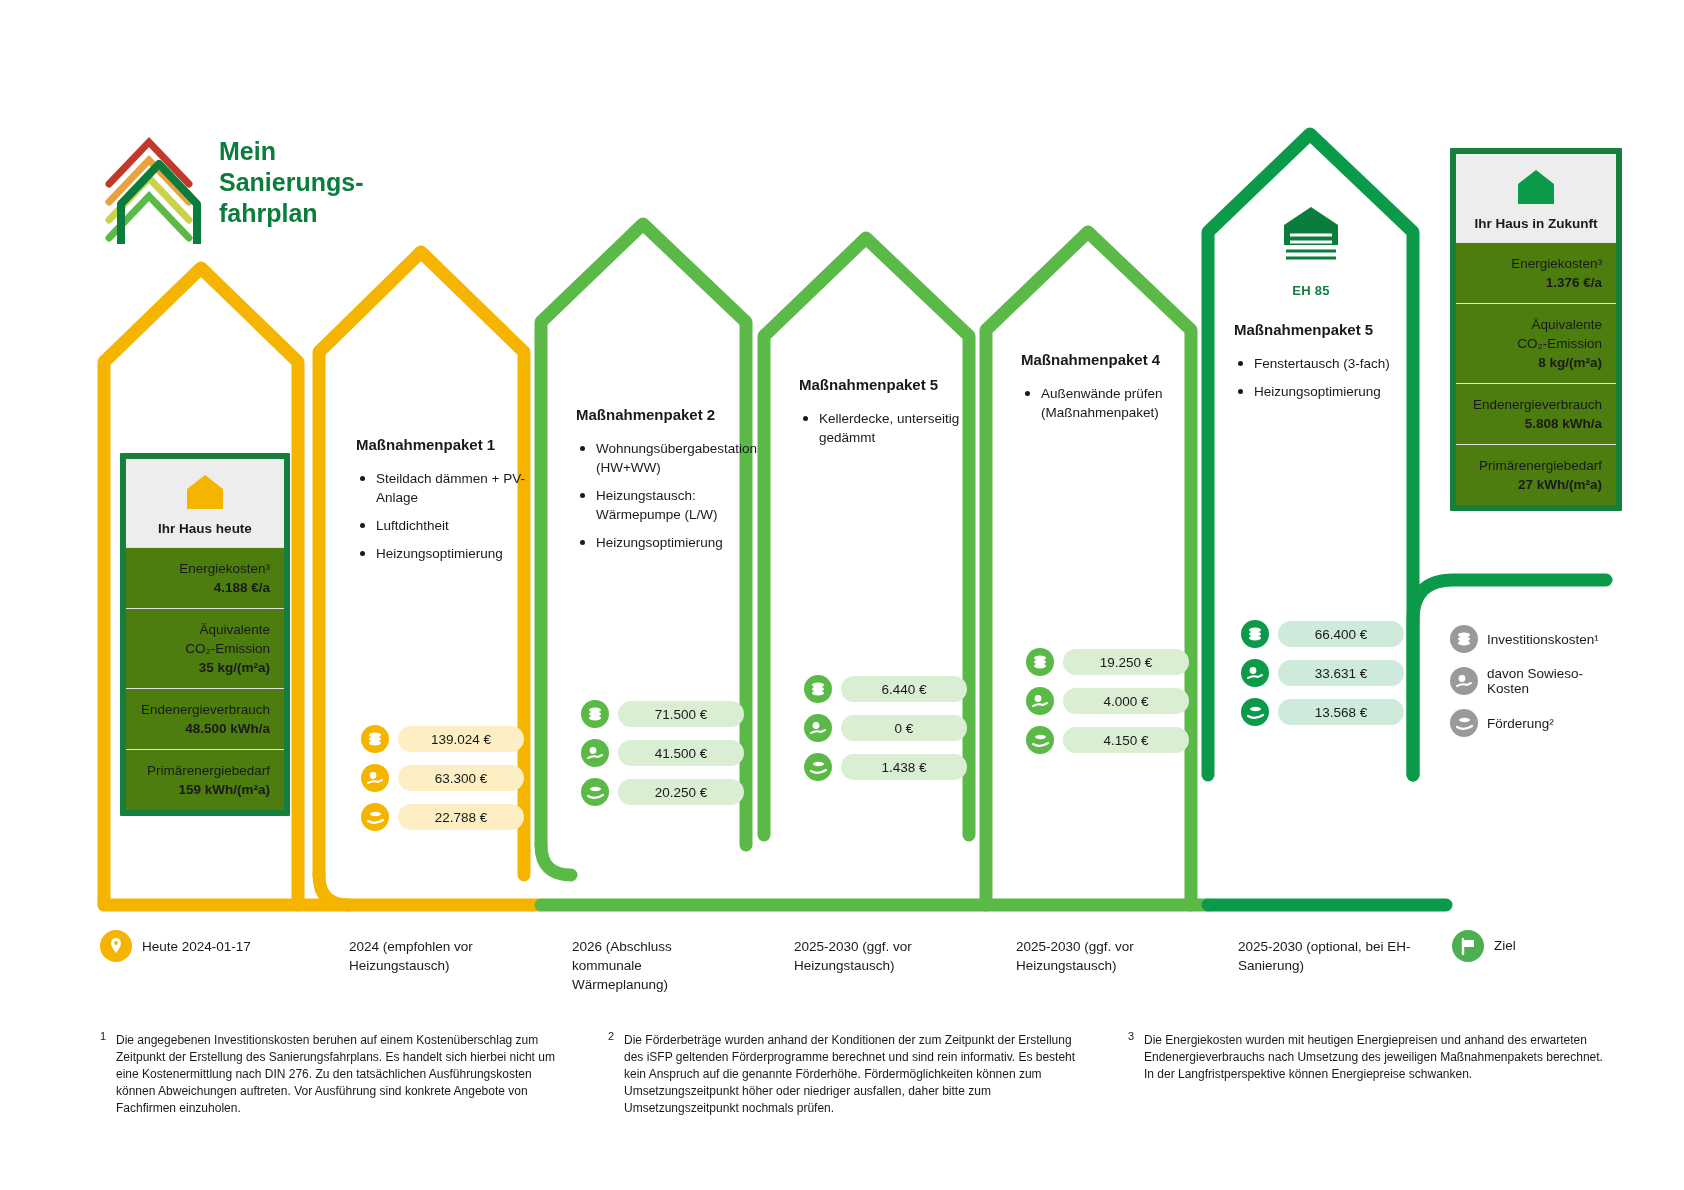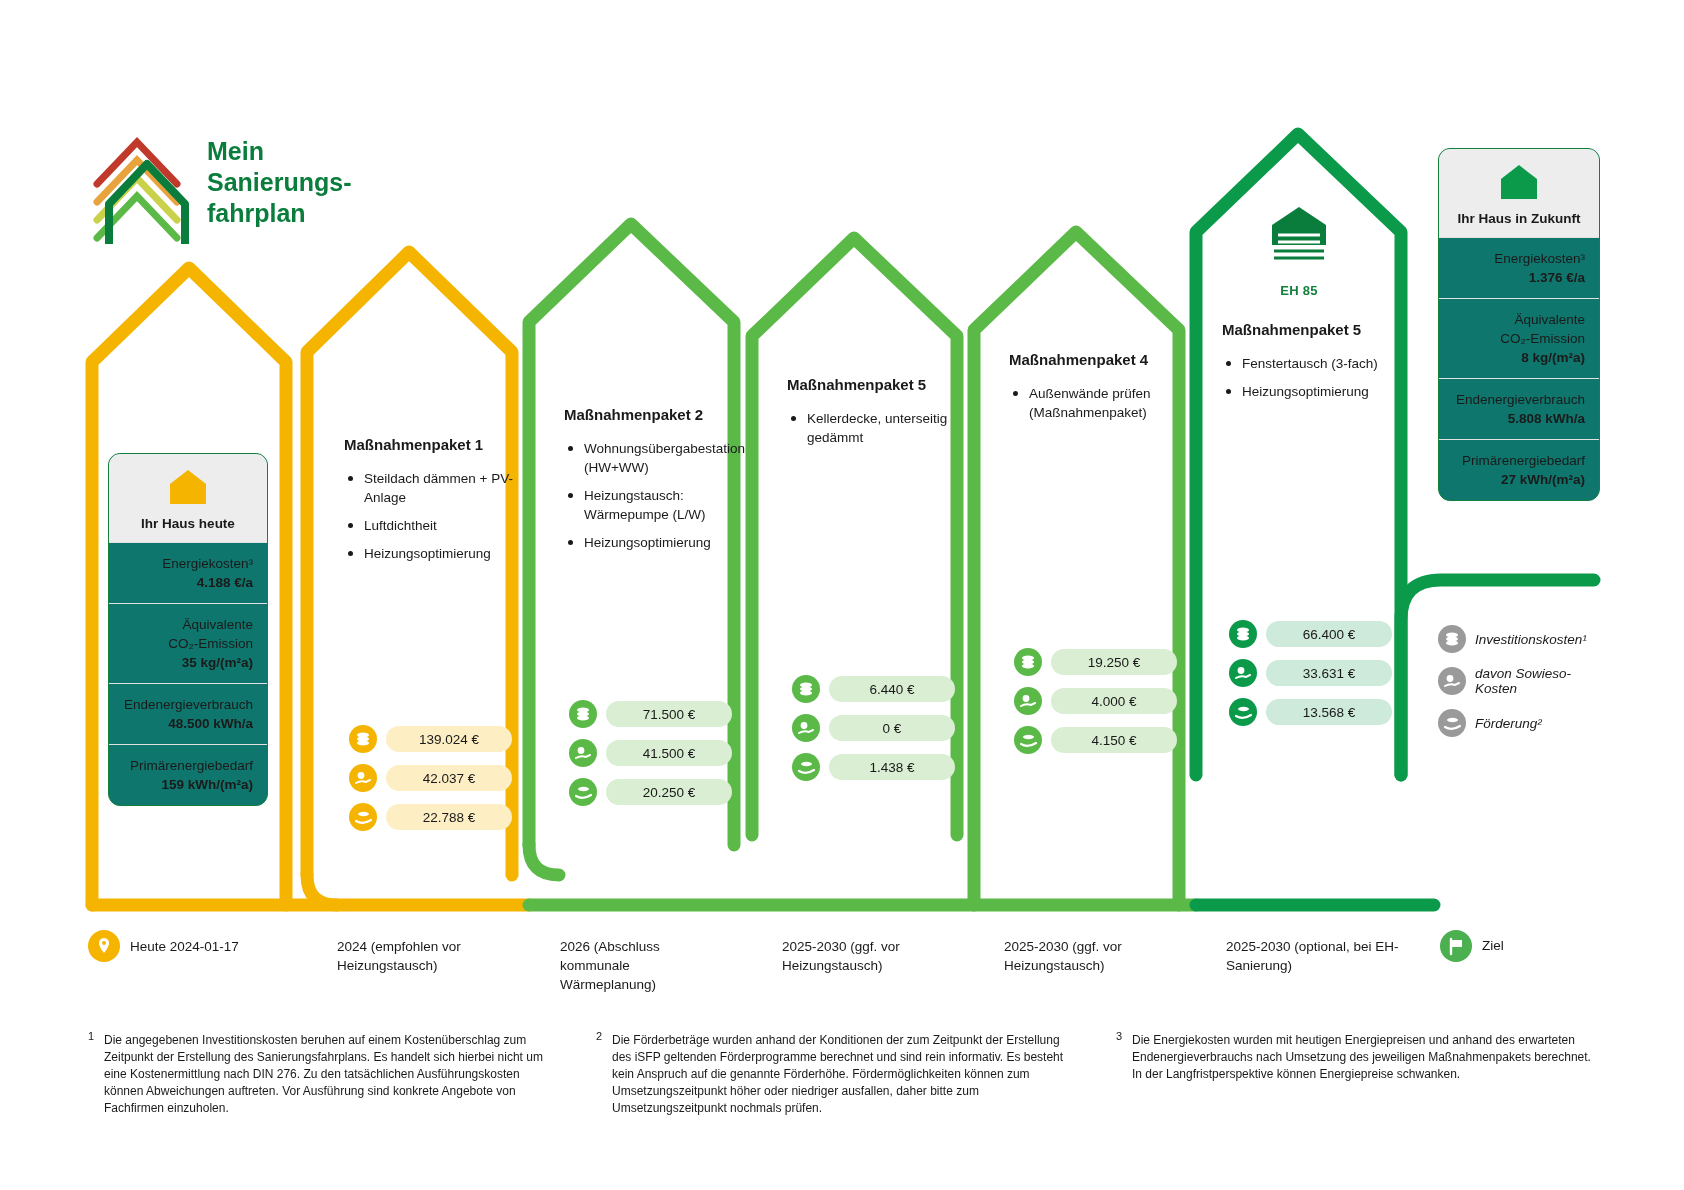--- a/index.html
+++ b/index.html
@@ -4,40 +4,40 @@
 <style>
   html,body{margin:0;padding:0;}
   body{
     width:1684px;height:1190px;
     background:#ffffff;
     font-family:"Liberation Sans", sans-serif;
     color:#1a1a1a;
     position:relative;
     overflow:hidden;
   }
-  .stage{position:absolute;left:4px;top:0;width:1544px;height:1190px;}
+  .stage{position:absolute;left:16px;top:0;width:1544px;height:1190px;}
 
   
   .logo{position:absolute;left:85px;top:128px;width:340px;height:130px;}
   .logo svg{position:absolute;left:0;top:0;}
   .logo-text{
     position:absolute;left:118px;top:8px;
     font-size:25px;line-height:31px;font-weight:700;color:#0a7d3c;
     white-space:pre-line;
   }
 
   
   .outlines{position:absolute;left:0;top:0;width:1684px;height:1190px;pointer-events:none;}
 
   
   .card{
     position:absolute;
-    background:#0f766e;
-    border:1px solid #15803d;
-    border-radius:12px;
+    background:#4d7c0f;
+    border:6px solid #15803d;
+    border-radius:1px;
     overflow:hidden;
   }
   .card-head{
     background:#ededed;
     text-align:center;
     padding:14px 8px 10px 8px;
   }
   .card-head .glyph{display:block;margin:0 auto 8px auto;}
   .card-head .t{font-size:13.5px;font-weight:700;}
   .card-row{
@@ -74,21 +74,21 @@
     font-size:13.5px;font-weight:400;padding:0 14px;
   }
   .y .cost-ic{background:#f5b400;}
   .y .pill{background:#fdeec3;}
   .g .cost-ic{background:#5bb947;}
   .g .pill{background:#d9eed2;}
   .dg .cost-ic{background:#0a9a4a;}
   .dg .pill{background:#cdeadb;}
 
   
-  .legend{position:absolute;left:1434px;top:625px;font-style:italic;}
+  .legend{position:absolute;left:1434px;top:625px;}
   .legend .cost-row{margin-bottom:13px;}
   .legend .cost-ic{background:#9a9a9a;}
   .legend .ltext{font-size:13.5px;}
 
   
   .eh-label{
     position:absolute;font-size:13px;font-weight:700;color:#15803d;letter-spacing:.3px;
   }
 
   
@@ -222,21 +222,21 @@
       </span>
       <span class="pill">139.024 €</span>
     </div>
     <div class="cost-row">
       <span class="cost-ic">
         <svg width="17" height="15" viewBox="0 0 17 15">
             <circle cx="6" cy="4.5" r="3.4" fill="#fff"></circle>
             <path d="M1 12 q5 -3 10 -1 l4 -2" stroke="#fff" stroke-width="2" fill="none" stroke-linecap="round"></path>
           </svg>
       </span>
-      <span class="pill">42.037 €</span>
+      <span class="pill">63.300 €</span>
     </div>
     <div class="cost-row">
       <span class="cost-ic">
         <svg width="17" height="15" viewBox="0 0 17 15">
             <ellipse cx="8.5" cy="4" rx="5.5" ry="2.2" fill="#fff"></ellipse>
             <path d="M1 11 q7 4 15 -1" stroke="#fff" stroke-width="2.2" fill="none" stroke-linecap="round"></path>
           </svg>
       </span>
       <span class="pill">22.788 €</span>
     </div>

